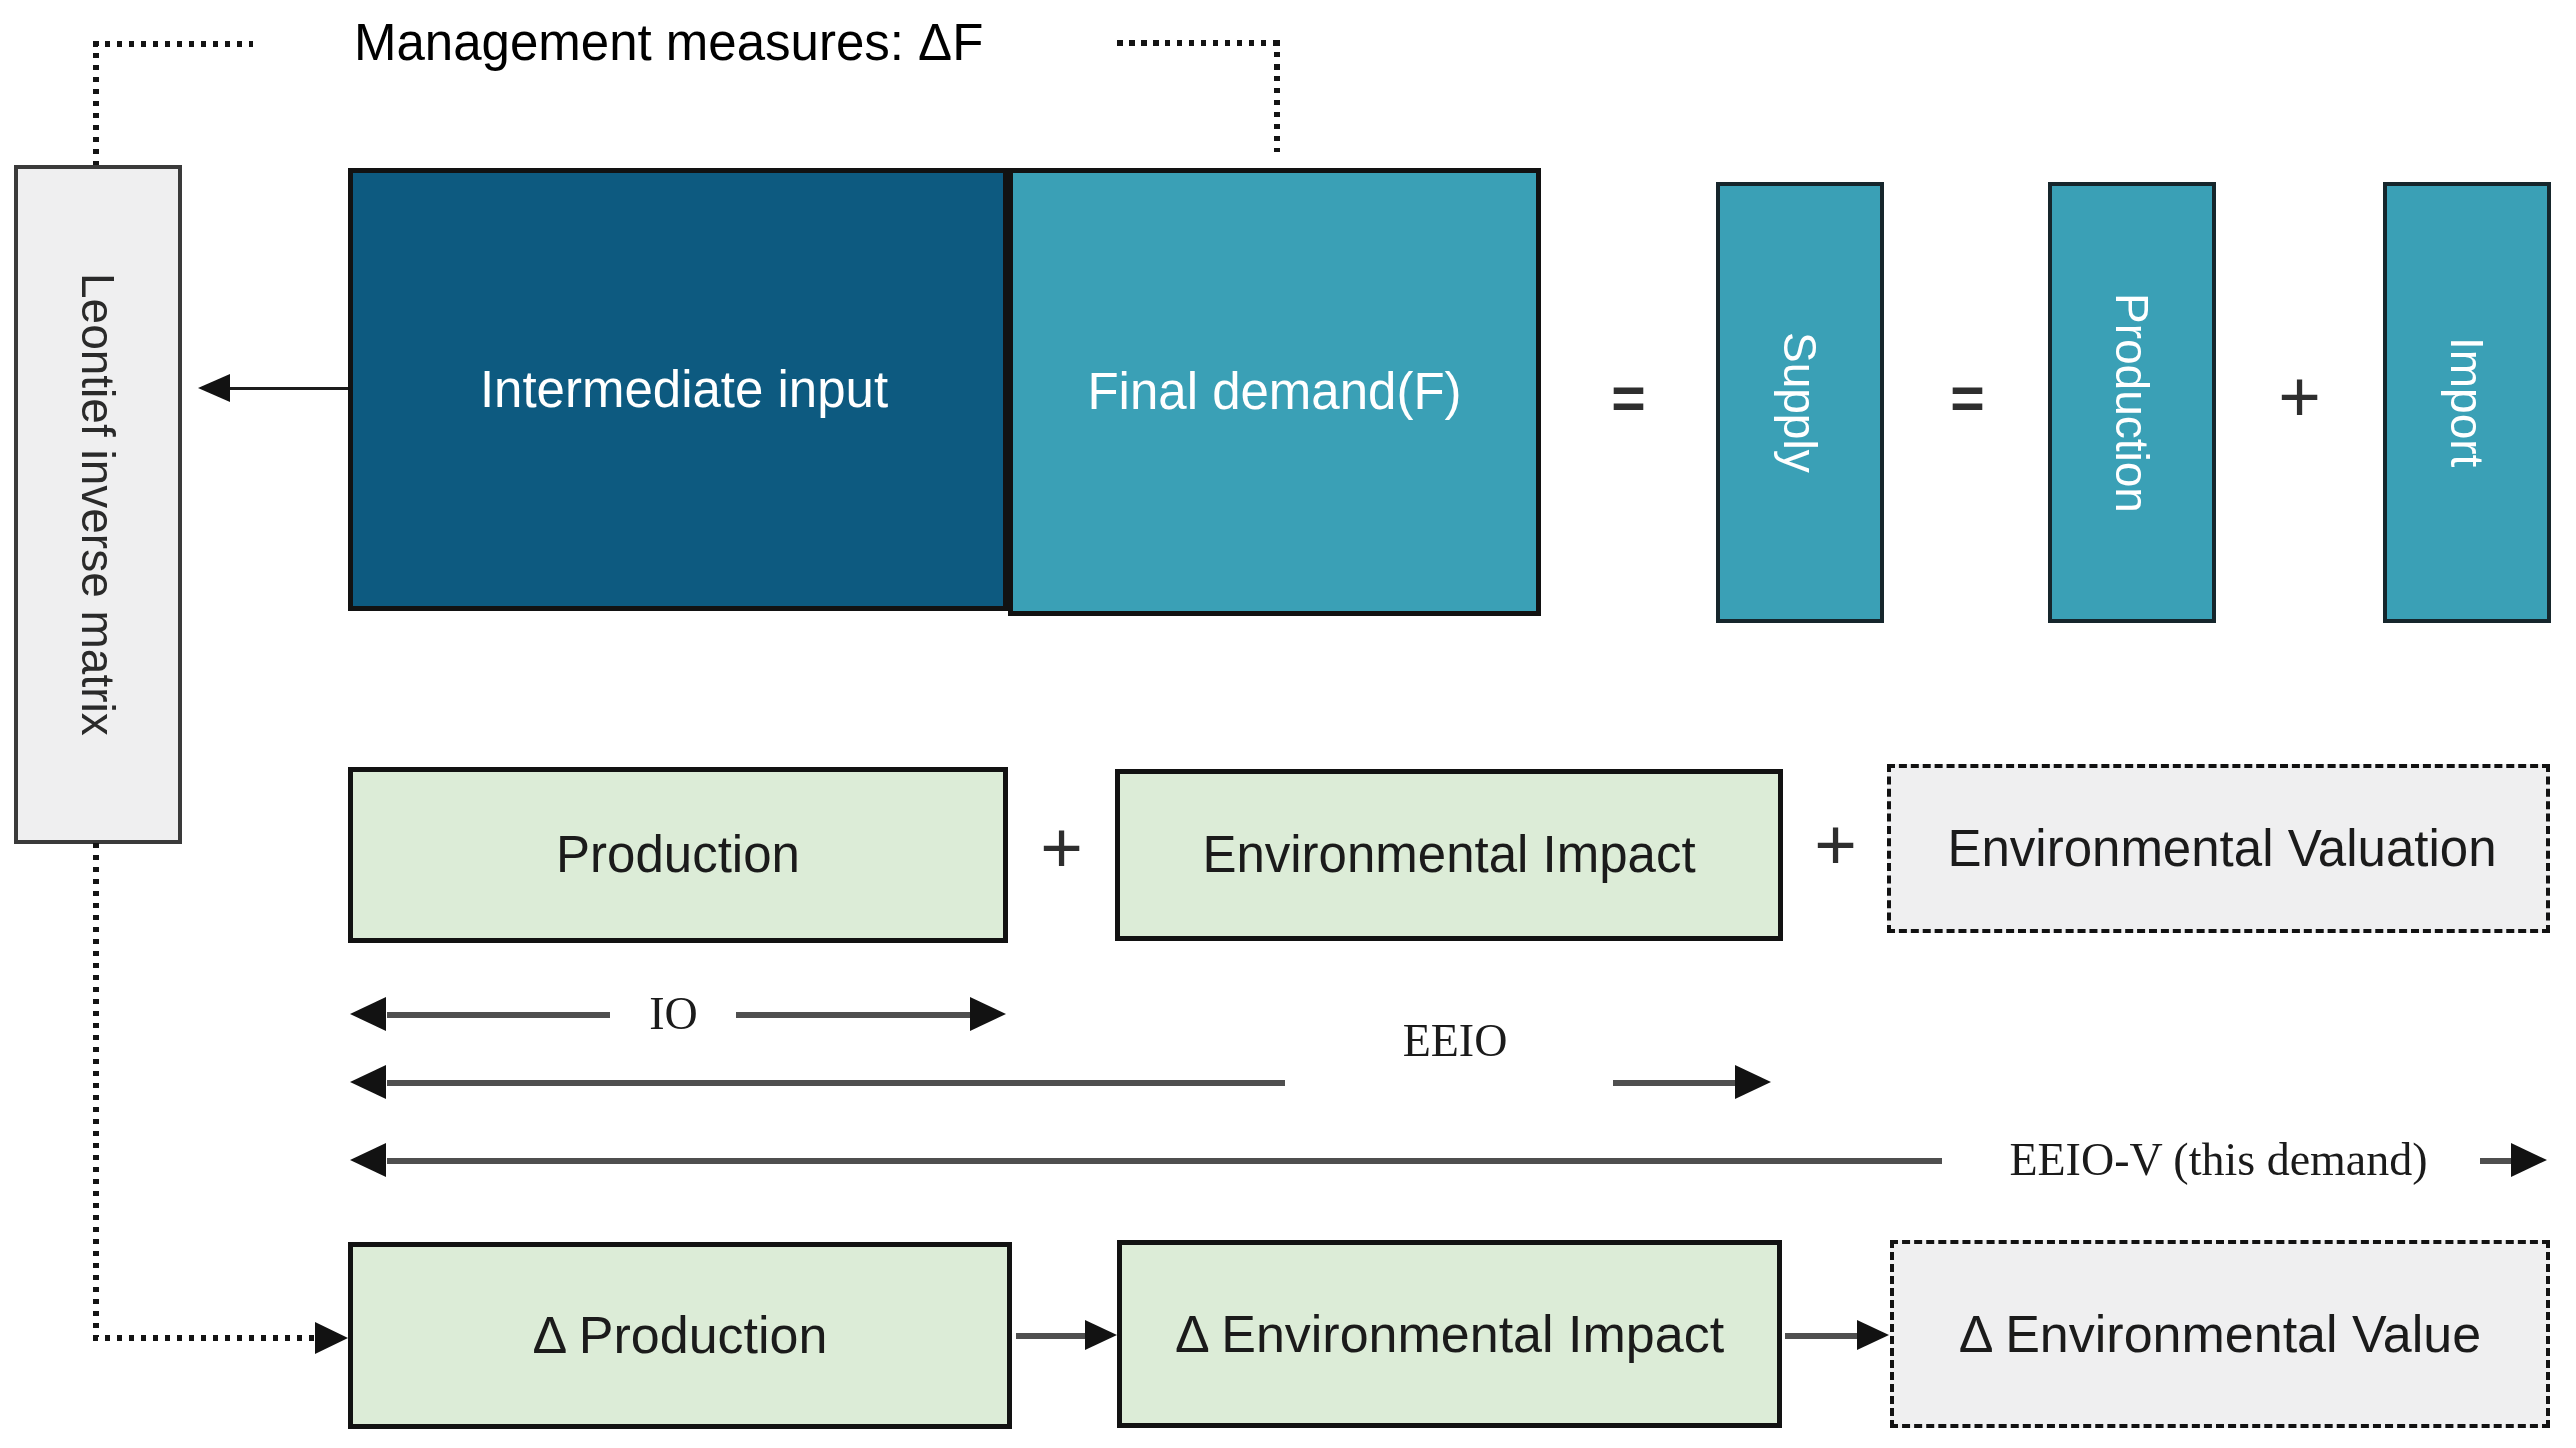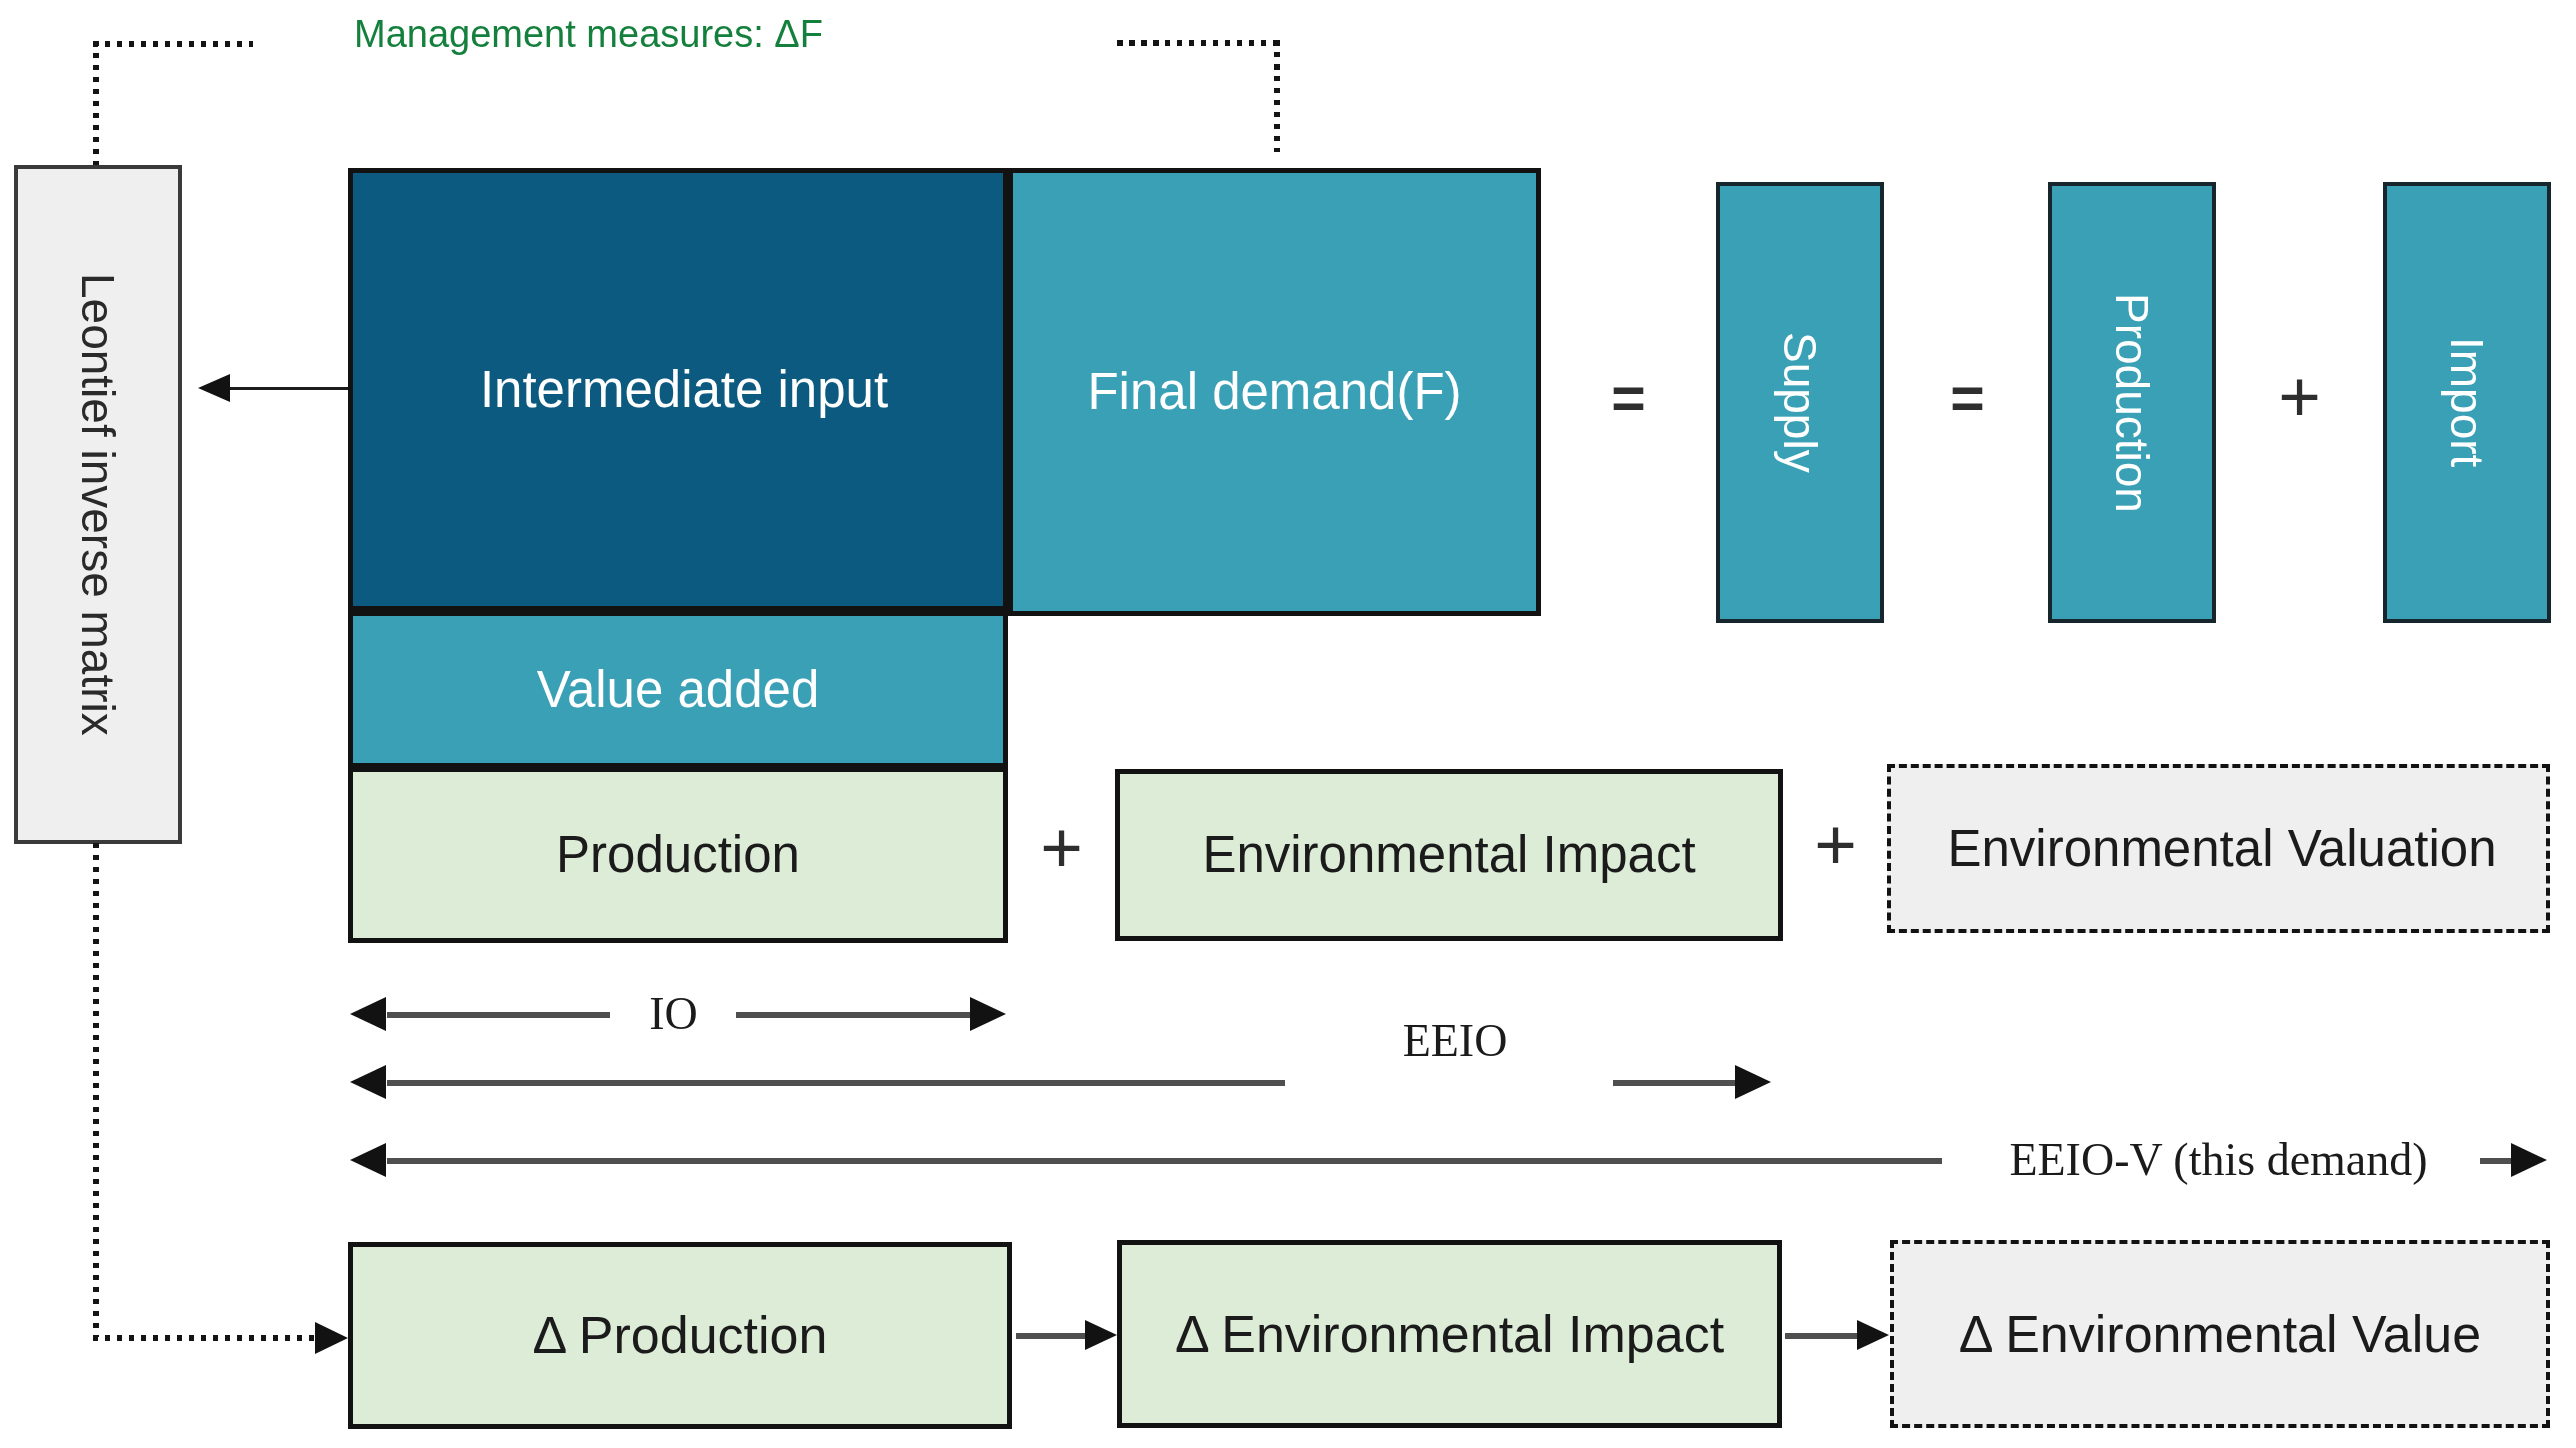--- a/index.html
+++ b/index.html
@@ -41,21 +41,21 @@
   .dot-v{position:absolute;width:5.5px;background:repeating-linear-gradient(180deg,#141414 0 5.5px,transparent 5.5px 12px);}
   .ah{position:absolute;width:0;height:0;}
   .ah-l{border-top:17.4px solid transparent;border-bottom:17.4px solid transparent;border-right:36px solid var(--border);}
   .ah-r{border-top:17.4px solid transparent;border-bottom:17.4px solid transparent;border-left:36px solid var(--border);}
   .ah-r-sm{border-top:15px solid transparent;border-bottom:15px solid transparent;border-left:32px solid var(--border);}
   .lbl{position:absolute;color:var(--text-dark);white-space:nowrap;}
   .scope-lbl{font-size:46px;text-align:center;font-family:Liberation Serif, serif;}
   .op{position:absolute;width:111px;text-align:center;color:#2e2e2e;}
   .op-eq{font-size:59px;font-weight:700;}
   .op-plus{font-size:73px;font-weight:400;}
-  .title{font-size:38px;color:#15803d;text-align:center;}
+  .title{font-size:51px;color:#000000;text-align:center;}
 </style>
 </head>
 <body>
 
 <div class="fig">
 
   <div class="lbl title" style="left:354px;top:12.7px;">Management measures: ΔF</div>
 
   <div class="dot-h" style="left:93px;top:41px;width:160px;"></div>
   <div class="dot-v" style="left:93px;top:41px;height:125px;"></div>
@@ -69,23 +69,20 @@
 
   <div class="thinline" style="left:228px;top:387px;width:120px;height:3.2px;"></div>
   <div class="ah" style="left:198px;top:374px;border-top:14.2px solid transparent;border-bottom:14.2px solid transparent;border-right:32px solid var(--border);"></div>
 
   <div class="box b-dark fs-label" style="left:348px;top:168px;width:660px;height:443px;">
     <span>Intermediate input</span>
   </div>
   <div class="box b-teal fs-label" style="left:1008px;top:168px;width:533px;height:448px;flex-direction:row;">
     <span>Final demand</span>
     <span>(F)</span>
-  </div>
-  <div class="box b-teal fs-label" style="left:348px;top:611px;width:660px;height:157px;">
-    <span>Value added</span>
   </div>
   <div class="box b-green fs-label" style="left:348px;top:767px;width:660px;height:176px;">
     <span>Production</span>
   </div>
 
   <div class="op op-eq" style="left:1573px;top:364px;">=</div>
   <div class="box b-teal-col vtext fs-col" style="left:1716px;top:182px;width:168px;height:441px;">
     <span>Supply</span>
   </div>
   <div class="op op-eq" style="left:1912px;top:364px;">=</div>

